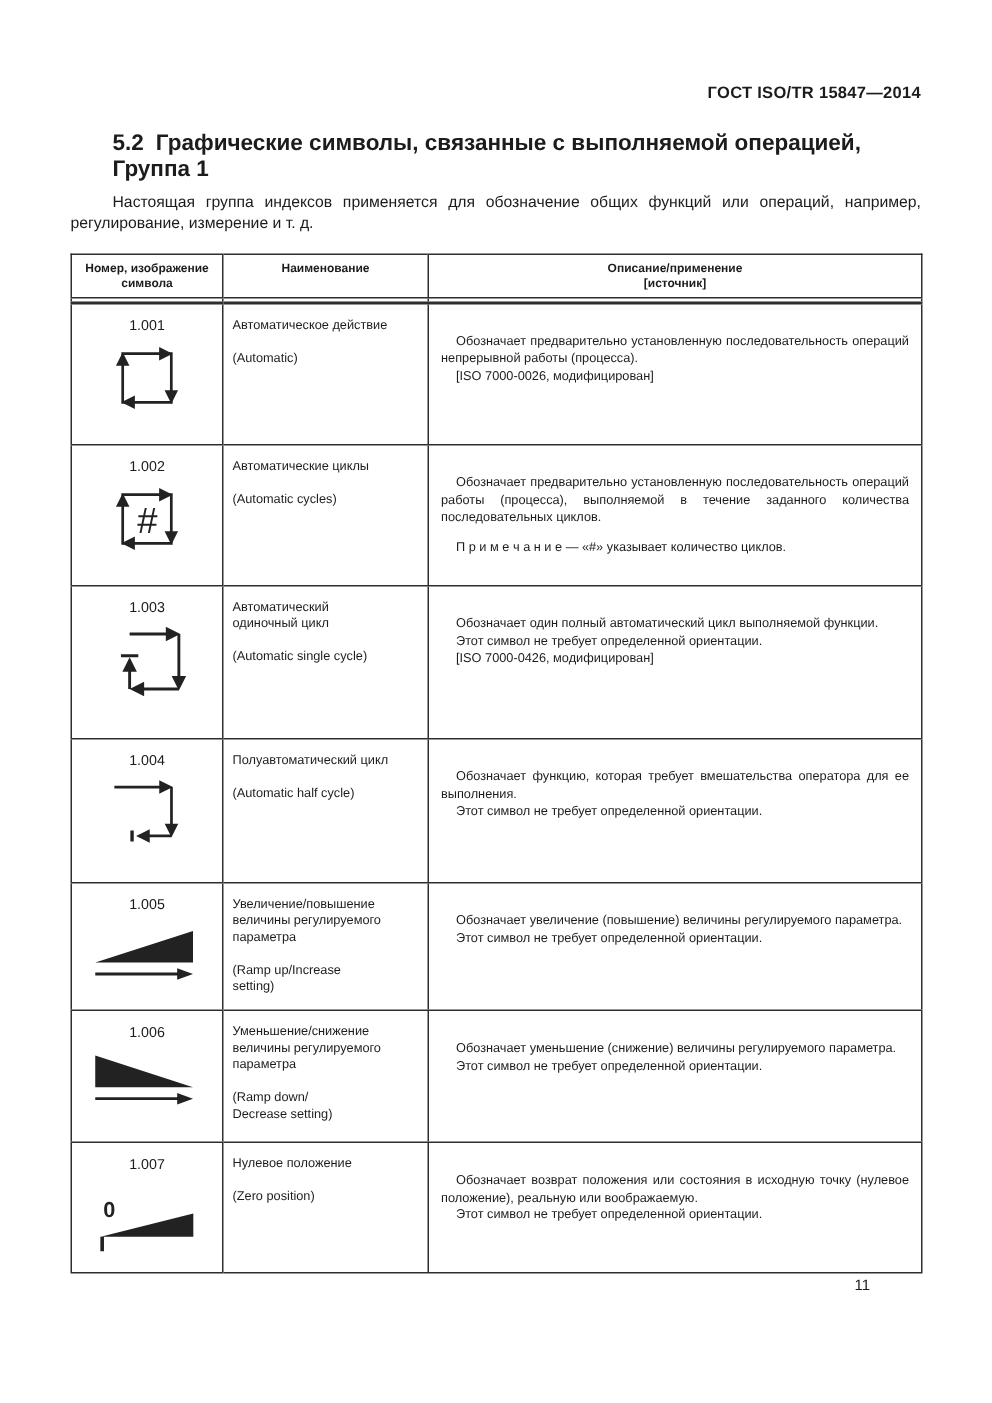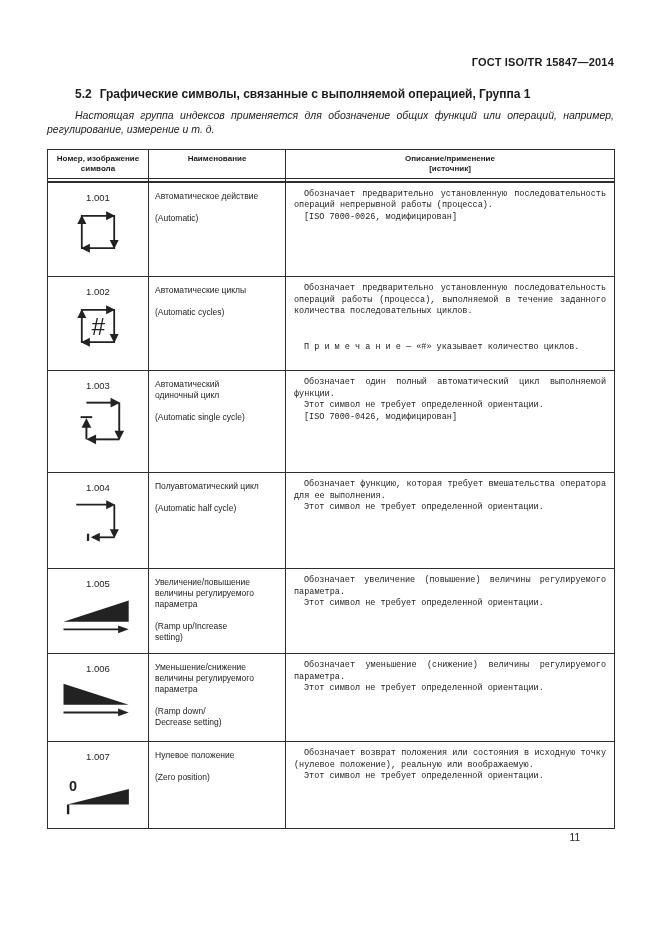--- a/index.html
+++ b/index.html
@@ -15,31 +15,30 @@
     border-radius:24px;
   }
   .doc-code{
     text-align:right;
     font-size:11px;
     font-weight:bold;
     letter-spacing:.2px;
   }
   .heading{
     margin:19px 0 0 28px;
-    font-size:12px;
+    font-size:15px;
     font-weight:bold;
   }
   .heading .sec-num{margin-right:8px;}
   .intro{
     margin:7px 0 0 0;
     font-size:10.5px;
     line-height:14px;
     text-indent:28px;
     text-align:justify;
-    font-style:italic;
   }
   table.symbols{
     width:567px;
     margin-top:13px;
     border-collapse:collapse;
     table-layout:fixed;
     border:1.5px solid #2e2e2e;
   }
   table.symbols col.c1{width:101px;}
   table.symbols col.c2{width:137px;}
@@ -67,29 +66,29 @@
   table.symbols tbody td{border-bottom:1px solid #2e2e2e;}
   td.c-num{text-align:center;}
   td.c-num .inner{display:flex;flex-direction:column;height:100%;align-items:center;}
   .num{font-size:9.5px;margin-top:8px;}
   .symbox{flex:1;display:flex;align-items:center;justify-content:center;padding:2px 0 6px 0;}
   td.c-name{padding:8px 6px 0 6px;}
   .name-ru,.name-en{
     font-size:8.5px;line-height:11px;white-space:pre-line;
   }
   .name-en{margin-top:11px;}
-  td.c-desc{padding:6px 8px 0 8px;font-family:Liberation Mono, monospace;}
+  td.c-desc{padding:19px 8px 0 8px;}
   .para{
     margin:0;
     font-size:8.5px;line-height:11.5px;
     text-indent:10px;
     text-align:justify;
   }
   .para.source{text-align:left;}
-  .para.note{margin-top:24px;text-align:left;}
+  .para.note{margin-top:8px;text-align:left;}
   .pagenum{
     margin-top:3px;
     padding-right:34px;
     text-align:right;
     font-size:10px;
   }
 </style>
 </head>
 <body>
 

